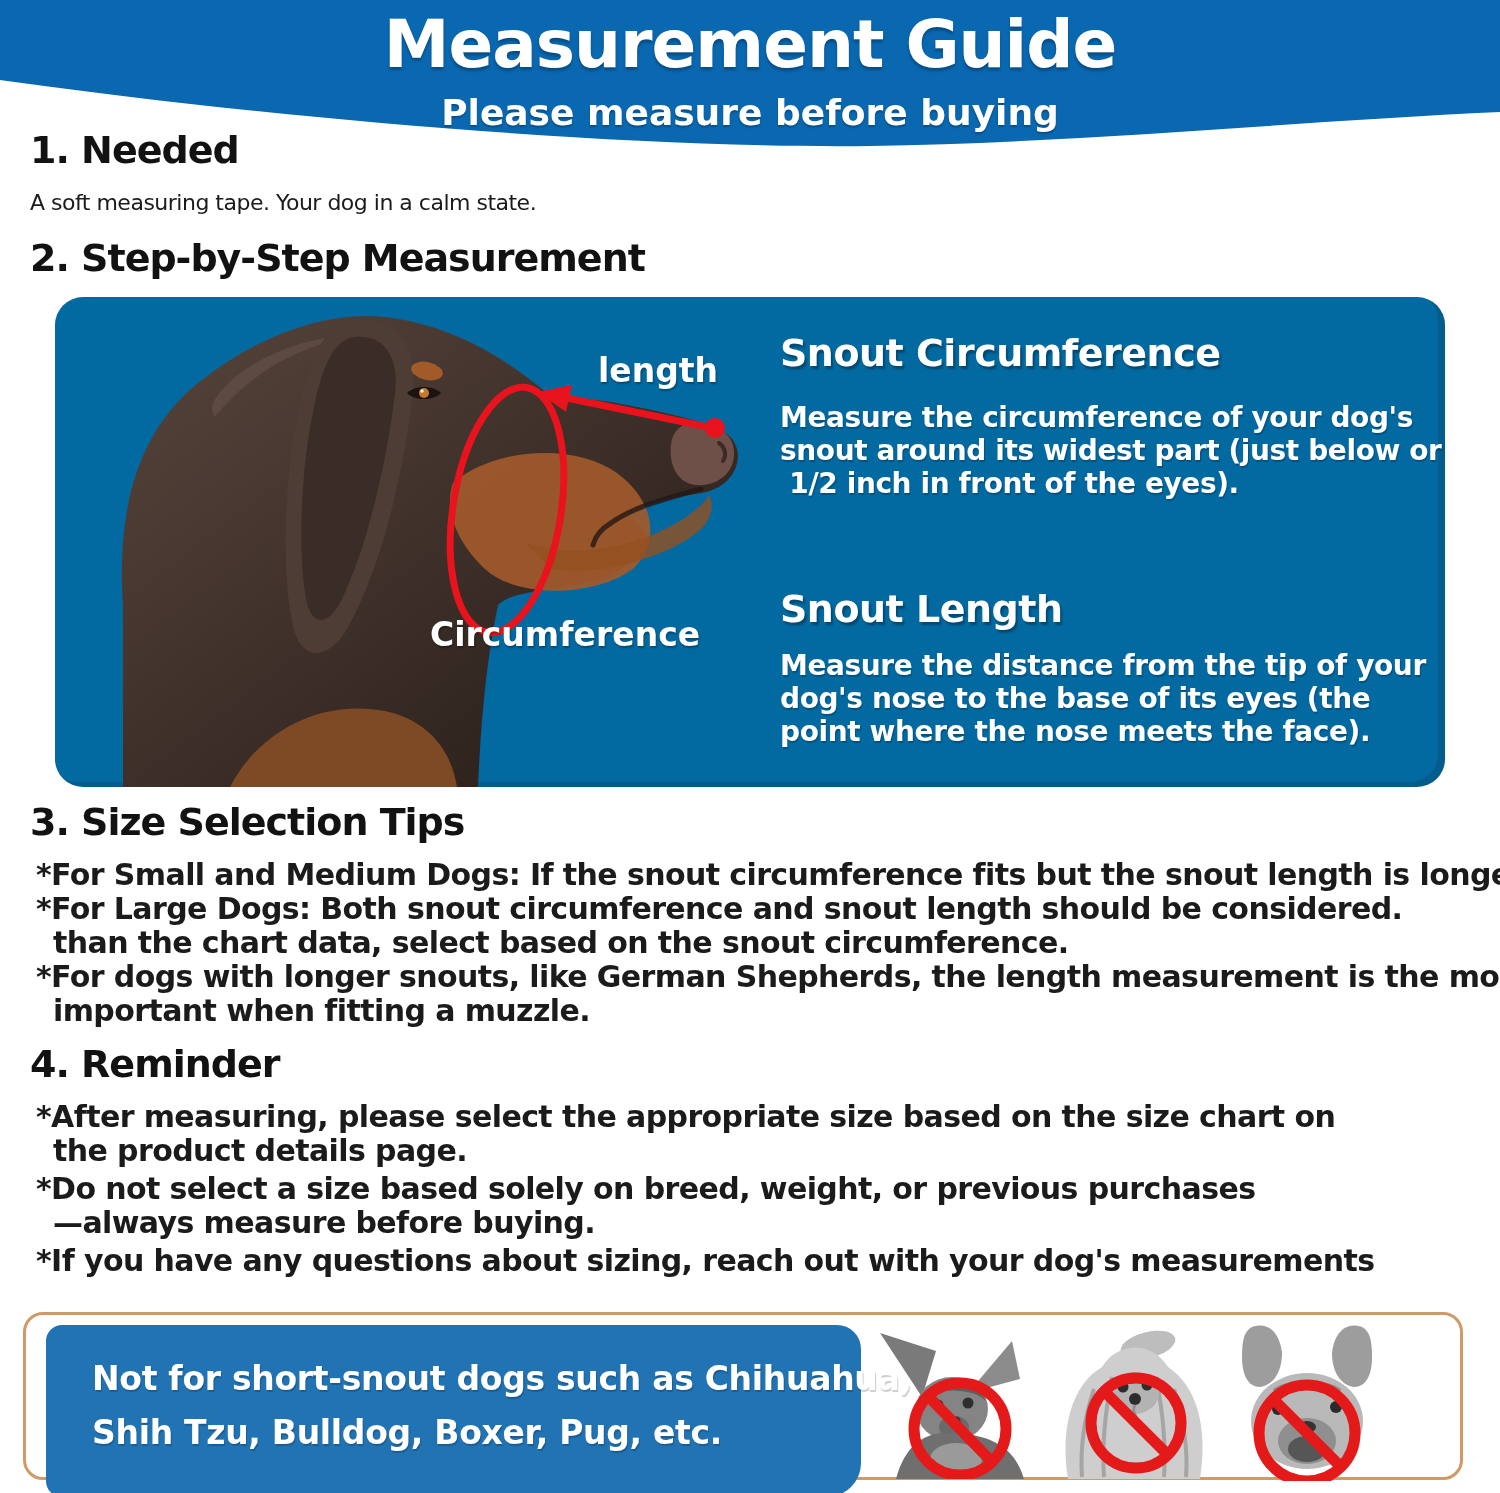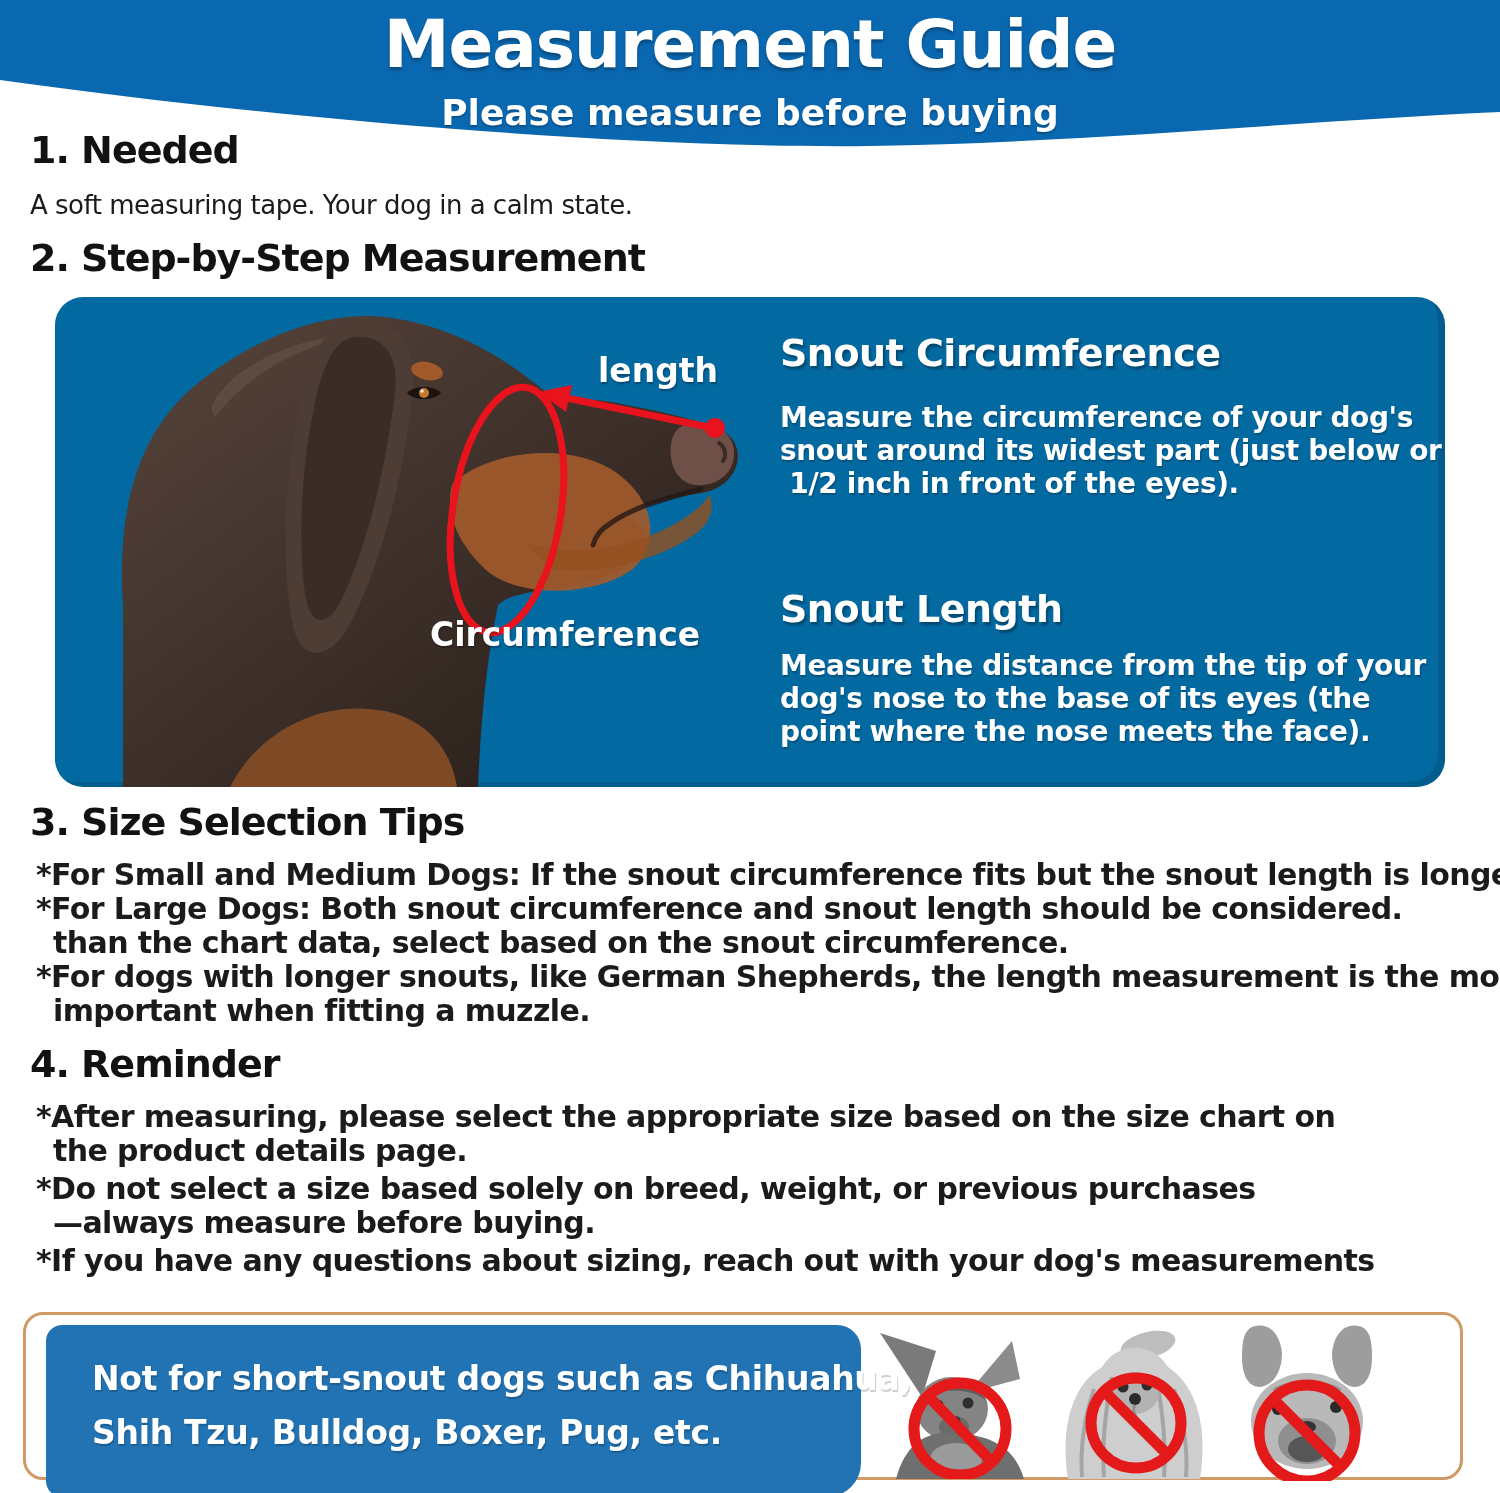--- a/index.html
+++ b/index.html
@@ -8,21 +8,21 @@
   .abs{position:absolute;}
   
   .hdr-curve{position:absolute;top:0;left:0;}
   .hdr-title{position:absolute;top:6px;left:0;right:0;text-align:center;color:#fff;
              font-size:66px;font-weight:800;letter-spacing:-1px;
              text-shadow:0 3px 3px rgba(0,0,0,.28);}
   .hdr-sub{position:absolute;top:92px;left:0;right:0;text-align:center;color:#fff;
            font-size:36px;font-weight:700;text-shadow:0 2px 2px rgba(0,0,0,.25);}
   
   .h-black{position:absolute;left:30px;font-size:38px;font-weight:800;color:#121212;letter-spacing:-1px;}
-  .body-text{position:absolute;left:30px;font-size:26px;font-weight:500;color:#1b1b1b;letter-spacing:-0.5px;}
+  .body-text{position:absolute;left:30px;font-size:22px;font-weight:500;color:#1b1b1b;letter-spacing:-0.5px;}
   .bullets{position:absolute;left:36px;width:1460px;font-size:30px;font-weight:600;
            color:#1b1b1b;line-height:34px;letter-spacing:-0.6px;}
   .bullets .line{white-space:pre;}
   .bullets .cont{padding-left:17px;}
   
   .mbox{position:absolute;left:55px;top:297px;width:1390px;height:490px;border-radius:28px;
         background:#0369a1;overflow:hidden;box-shadow:inset -7px -5px 0 rgba(0,0,0,.12);}
   .mbox .wlabel{position:absolute;color:#fff;font-weight:800;font-size:33px;
                 text-shadow:1px 2px 2px rgba(0,0,0,.3);}
   .mbox .wh{position:absolute;left:725px;color:#fff;font-weight:800;font-size:38px;

